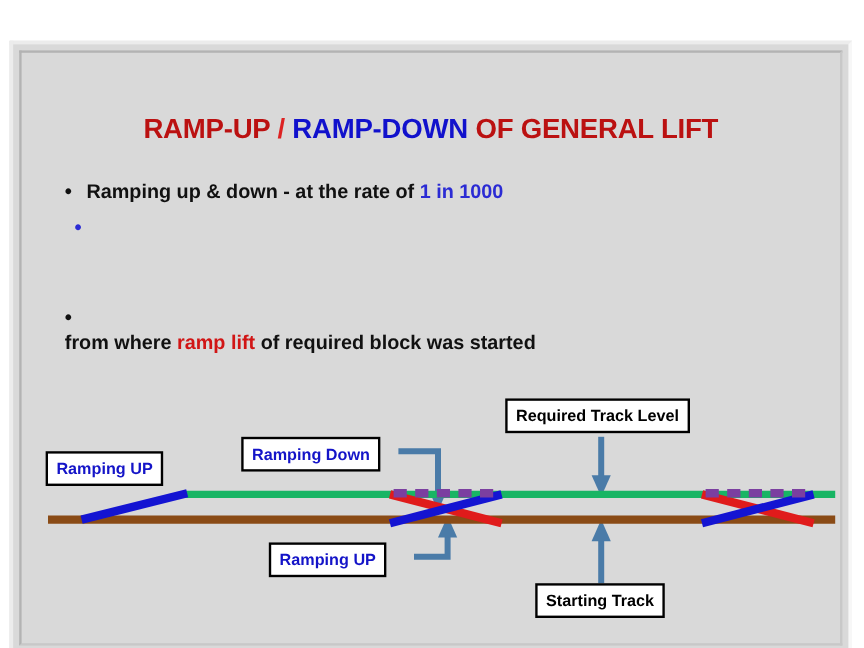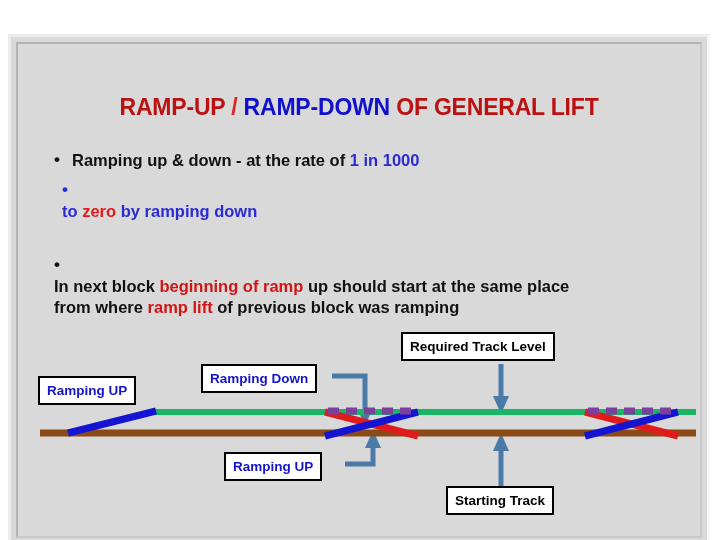--- a/index.html
+++ b/index.html
@@ -105,21 +105,21 @@
     line-height: 15px;
     padding: 5px 7px 5px 7px;
     white-space: nowrap;
     box-sizing: border-box;
   }
   .dlabel.blue { color: #1414c8; }
   .dlabel.black { color: #000000; }
 
   #label-ramping-up-left   { left: 20px;  top: 332px; }
   #label-ramping-down      { left: 183px; top: 320px; }
-  #label-required-level    { left: 383px; top: 288px; }
+  #label-required-level    { left: 403px; top: 288px; }
   #label-ramping-up-bottom { left: 206px; top: 408px; }
   #label-existing-track    { left: 428px; top: 442px; }
 </style>
 </head>
 <body>
 
 <div id="slide-frame">
   <div id="slide-inner">
 
     <div id="title">
@@ -129,29 +129,27 @@
     <div class="bullet-block" id="bullet1">
       <span class="bullet-mark c-black">•</span>
       <span class="body">
         <span class="c-black">Ramping up &amp; down - at the rate of </span><span class="c-blue">1 in 1000</span>
       </span>
     </div>
 
     <div class="bullet-block" id="bullet2">
       <span class="bullet-mark c-blue">•</span>
       <span class="body">
-        <span class="btxt"><span class="c-blue">to </span><span class="c-red">zero</span><span class="c-blue"> by ramping down</span></span>
       </span>
     </div>
 
     <div class="bullet-block" id="bullet3">
       <span class="bullet-mark c-black">•</span>
       <span class="body">
-        <span class="btxt"><span class="c-black">In next block </span><span class="c-dkred">beginning of ramp</span><span class="c-black"> up should  start at the same place</span></span>
-        <span class="btxt"><span class="c-black">from where </span><span class="c-dkred">ramp lift</span><span class="c-black"> of previous block was ramping</span></span>
+        <span class="btxt"><span class="c-black">from where </span><span class="c-dkred">ramp lift</span><span class="c-black"> of required block was started</span></span>
       </span>
     </div>
 
     <svg id="diagram" viewBox="0 0 692 502" width="692" height="502">
 
       <g>
         <path d="M 314 332 L 347 332 L 347 373" fill="none" stroke="#4a7ba8" stroke-width="5"></path>
         <path d="M 347 382 L 340 366 L 354 366 Z" fill="#4a7ba8"></path>
       </g>
 

